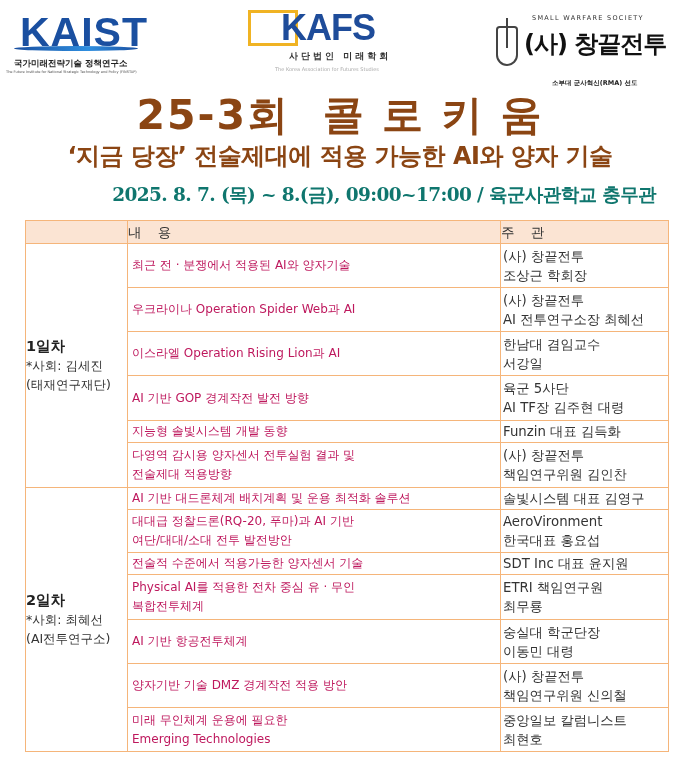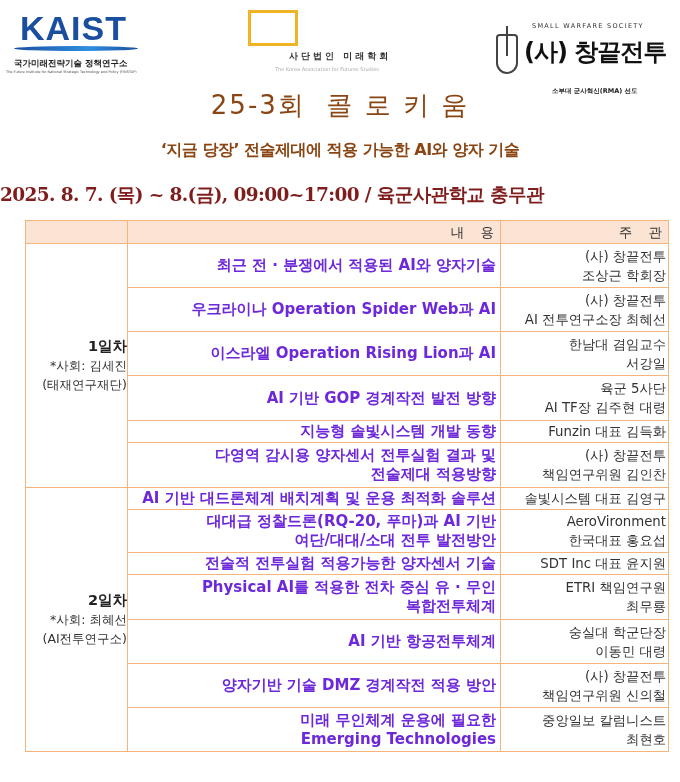--- a/index.html
+++ b/index.html
@@ -1,70 +1,71 @@
 <!DOCTYPE html>
 <html><head>
   <meta charset="utf-8">
   <style>
     * { margin: 0; padding: 0; box-sizing: border-box; }
     html, body { width: 680px; height: 782px; background: #ffffff; overflow: hidden; }
     body { position: relative; font-family: "DejaVu Sans", "Liberation Sans", sans-serif; color: #222; }
 
     
     .logo-kaist { position: absolute; left: 6px; top: 6px; width: 150px; height: 70px; }
-    .kaist-word { position: absolute; left: 14px; top: 3px; font-family: "Liberation Sans", sans-serif; font-weight: bold; font-size: 34px; letter-spacing: 1px; color: #1a4fa0; }
+    .kaist-word { position: absolute; left: 14px; top: 3px; font-family: "Liberation Sans", sans-serif; font-weight: bold; font-size: 41px; letter-spacing: 1px; color: #1a4fa0; }
     .kaist-swoosh { position: absolute; left: 8px; top: 40px; width: 124px; height: 5px; border-radius: 50%; background: linear-gradient(90deg, #1a4fa0 0%, #2f8fe0 60%, #1a4fa0 100%); }
     .kaist-kr { position: absolute; left: 8px; top: 52px; font-size: 8.5px; font-weight: bold; color: #222; white-space: nowrap; }
     .kaist-en { position: absolute; left: 0px; top: 64px; font-size: 3.5px; color: #555; white-space: nowrap; }
 
     .logo-kafs { position: absolute; left: 245px; top: 4px; width: 190px; height: 70px; }
     .kafs-box { position: absolute; left: 3px; top: 6px; width: 50px; height: 36px; border: 3px solid #f0b323; }
     .kafs-word { position: absolute; left: 36px; top: 3px; font-family: "Liberation Sans", sans-serif; font-weight: bold; font-size: 36px; color: #1e4c9a; letter-spacing: -1px; }
     .kafs-kr { position: absolute; left: 44px; top: 46px; font-size: 9px; font-weight: bold; color: #333; letter-spacing: 3px; white-space: nowrap; }
     .kafs-en { position: absolute; left: 30px; top: 62px; font-size: 5px; color: #aaa; white-space: nowrap; }
 
-    .logo-swf { position: absolute; left: 490px; top: 20px; width: 185px; height: 72px; }
+    .logo-swf { position: absolute; left: 490px; top: 12px; width: 185px; height: 72px; }
     .swf-top { position: absolute; left: 42px; top: 2px; font-size: 6.5px; letter-spacing: 1.3px; color: #333; white-space: nowrap; }
     .swf-shield { position: absolute; left: 6px; top: 14px; width: 22px; height: 40px; border: 2px solid #444; border-radius: 4px 4px 12px 12px; }
     .swf-shield::before { content: ""; position: absolute; left: 8px; top: -10px; width: 2px; height: 30px; background: #444; }
     .swf-name { position: absolute; left: 34px; top: 16px; font-size: 24px; font-weight: bold; color: #111; white-space: nowrap; letter-spacing: -1px; }
     .swf-sub { position: absolute; left: 62px; top: 55px; font-size: 6.5px; font-weight: bold; color: #222; white-space: nowrap; margin-top: 12px; }
 
     
-    .title-main { position: absolute; left: 0; top: 88px; width: 680px; text-align: center; font-size: 26px; font-weight: normal; color: #8b4513; letter-spacing: 2px; white-space: pre; }
-    .title-sub { position: absolute; left: 0; top: 140px; width: 680px; text-align: center; font-size: 16px; font-weight: bold; color: #8b4513; letter-spacing: -0.5px; white-space: nowrap; }
-    .title-date { position: absolute; left: 0; top: 182px; width: 656px; text-align: left; font-family: "DejaVu Serif", "Liberation Serif", serif; font-size: 18.5px; font-weight: bold; color: #7f1d1d; white-space: nowrap; letter-spacing: -0.6px; }
+    .title-main { position: absolute; left: 0; top: 88px; width: 680px; text-align: center; font-size: 41px; font-weight: bold; color: #8b4513; letter-spacing: 2px; white-space: pre; }
+    .title-sub { position: absolute; left: 0; top: 140px; width: 680px; text-align: center; font-size: 24px; font-weight: bold; color: #8b4513; letter-spacing: -0.5px; white-space: nowrap; }
+    .title-date { position: absolute; left: 0; top: 182px; width: 656px; text-align: right; font-family: "DejaVu Serif", "Liberation Serif", serif; font-size: 18.5px; font-weight: bold; color: #0f766e; white-space: nowrap; letter-spacing: -0.6px; }
 
     
     .schedule { position: absolute; left: 25px; top: 220px; width: 643px; border-collapse: collapse; table-layout: fixed; }
-    .schedule td, .schedule th { border: 1.3px solid #f5b57a; text-align: right; vertical-align: middle; line-height: 19px; }
+    .schedule td, .schedule th { border: 1.3px solid #f5b57a; text-align: left; vertical-align: middle; line-height: 19px; }
     .schedule th { background: #fbe4d3; font-weight: normal; font-size: 13.5px; height: 23px; color: #333; letter-spacing: 6px; }
     .col-day { width: 102px; }
     .col-content { width: 373px; }
     .col-host { width: 168px; }
     .cell-day { color: #333; font-size: 12.5px; line-height: 18px; padding: 16px 0; }
     .day-label { display: block; font-weight: bold; font-size: 14.5px; color: #222; }
     .day-mod { display: block; white-space: nowrap; }
-    .cell-content { font-weight: bold; font-size: 15px; color: #6d28d9; white-space: pre-line; padding: 0 4px; }
+    .cell-content { font-weight: normal; font-size: 12px; color: #be185d; white-space: pre-line; padding: 0 4px; }
     .cell-host { font-size: 13.3px; color: #333; white-space: pre-line; padding: 0 2px; }
 
     .footer-note { position: absolute; left: 12px; top: 756px; font-size: 12px; color: #737373; white-space: nowrap; margin-top: 47px; }
   </style>
 </head>
 <body>
 
 <div class="logo-kaist">
   <div class="kaist-word">KAIST</div>
   <div class="kaist-swoosh"></div>
   <div class="kaist-kr">국가미래전략기술 정책연구소</div>
   <div class="kaist-en">The Future Institute for National Strategic Technology and Policy (FINSTAP)</div>
 </div>
 
 <div class="logo-kafs">
   <div class="kafs-box"></div>
+  <div class="kafs-word">KAFS</div>
   <div class="kafs-kr">사단법인 미래학회</div>
   <div class="kafs-en">The Korea Association for Futures Studies</div>
 </div>
 
 <div class="logo-swf">
   <div class="swf-top">SMALL WARFARE SOCIETY</div>
   <div class="swf-shield"></div>
   <div class="swf-name">(사) 창끝전투</div>
   <div class="swf-sub">소부대 군사혁신(RMA) 선도</div>
 </div>
@@ -133,21 +134,21 @@
       <td class="cell-content">AI 기반 대드론체계 배치계획 및 운용 최적화 솔루션</td>
       <td class="cell-host">솔빛시스템 대표 김영구</td>
     </tr>
     <tr style="height:43px;">
       <td class="cell-content">대대급 정찰드론(RQ-20, 푸마)과 AI 기반
 여단/대대/소대 전투 발전방안</td>
       <td class="cell-host">AeroVironment
 한국대표 홍요섭</td>
     </tr>
     <tr style="height:22px;">
-      <td class="cell-content">전술적 전투실험 적용가능한 양자센서 기술</td>
+      <td class="cell-content">전술적 수준에서 적용가능한 양자센서 기술</td>
       <td class="cell-host">SDT Inc 대표 윤지원</td>
     </tr>
     <tr style="height:45px;">
       <td class="cell-content">Physical AI를 적용한 전차 중심 유 · 무인
 복합전투체계</td>
       <td class="cell-host">ETRI 책임연구원
 최무룡</td>
     </tr>
     <tr style="height:44px;">
       <td class="cell-content">AI 기반 항공전투체계</td>

